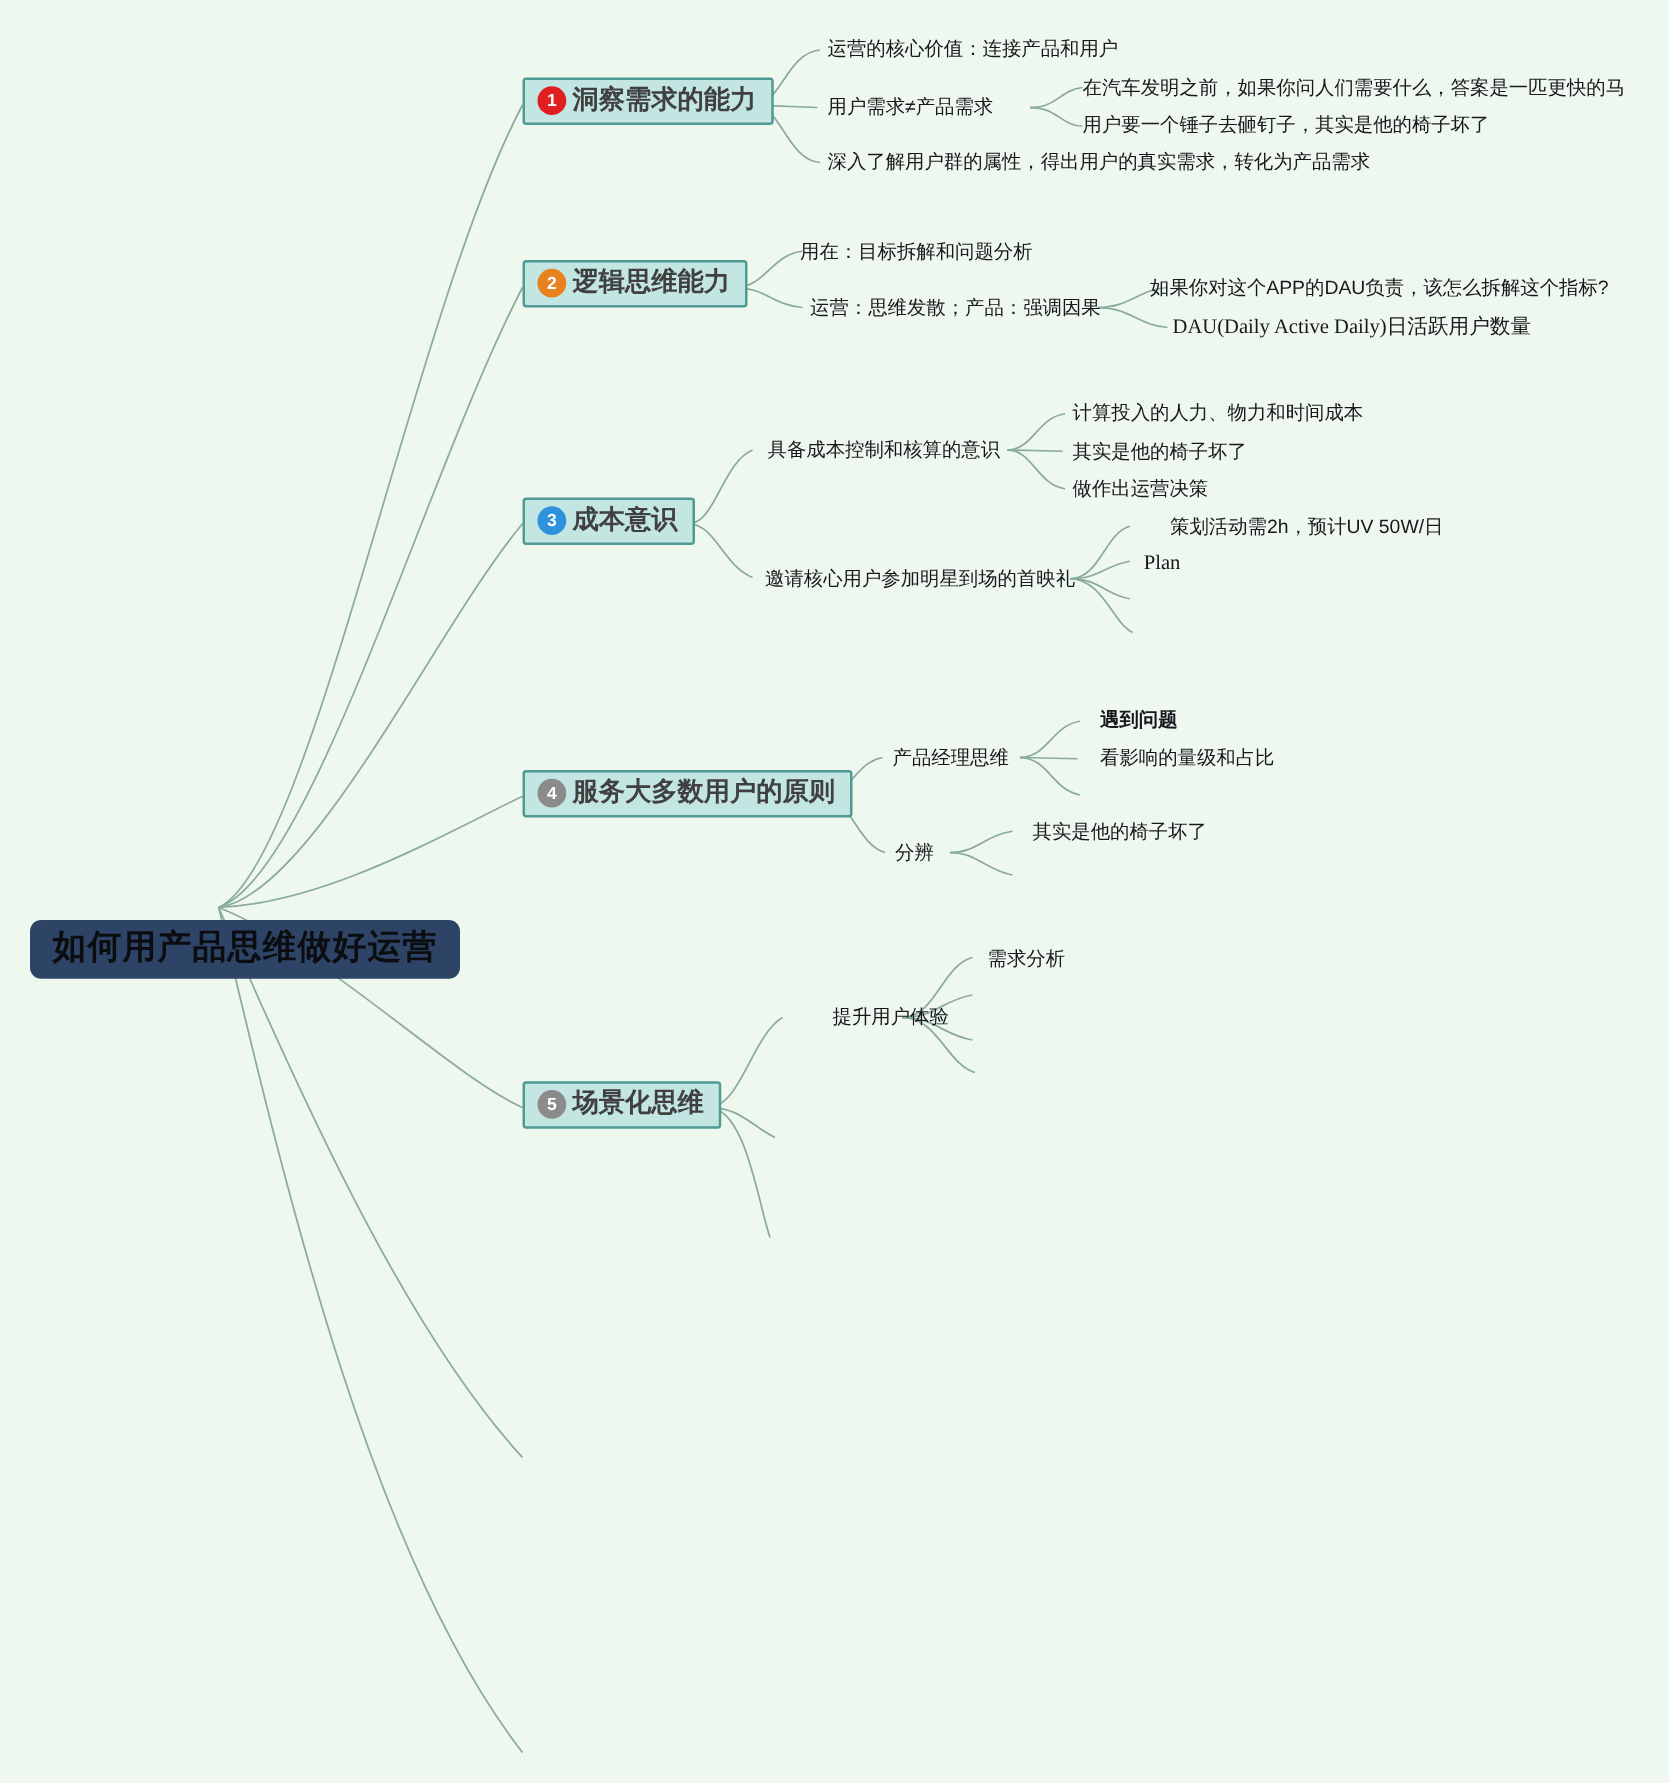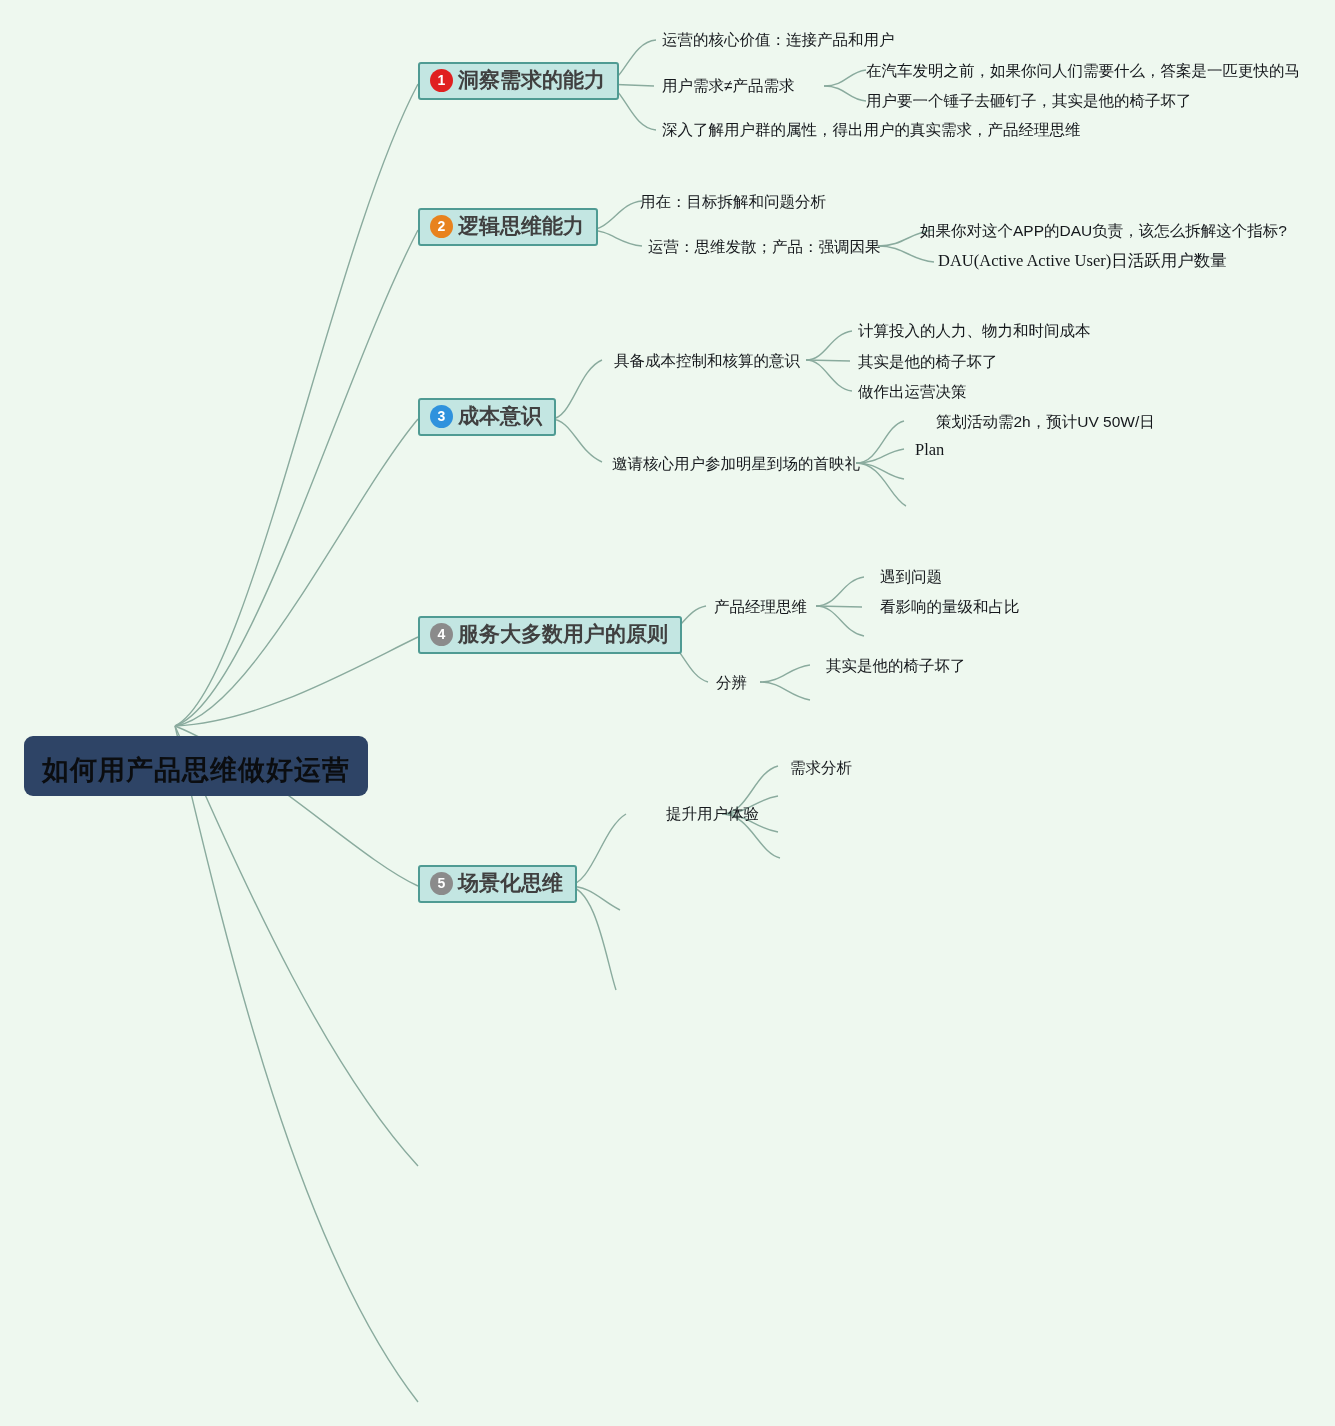--- a/index.html
+++ b/index.html
@@ -16,21 +16,21 @@
 
   
   .root-node{
     position:absolute;
     background:#2e4466;
     border-radius:9px;
     color:#0b0d10;
     font-size:27px;
     font-weight:700;
     letter-spacing:1px;
-    padding:20px 18px 12px 18px;
+    padding:7px 18px 12px 18px;
     white-space:nowrap;
     line-height:1.05;
   }
 
   
   .branch-node{
     position:absolute;
     background:#c3e6e2;
     border:2px solid #4f9b93;
     border-radius:3px;
@@ -131,33 +131,33 @@
     <span class="btext">洞察需求的能力</span>
   </div>
 
   <div class="tnode l2" style="left:662px;top:31px;">运营的核心价值：连接产品和用户</div>
 
   <div class="tnode l2" style="left:662px;top:77px;">用户需求≠产品需求</div>
 
   <div class="tnode l3" style="left:866px;top:62px;">在汽车发明之前，如果你问人们需要什么，答案是一匹更快的马</div>
   <div class="tnode l3" style="left:866px;top:92px;">用户要一个锤子去砸钉子，其实是他的椅子坏了</div>
 
-  <div class="tnode l2" style="left:662px;top:121px;">深入了解用户群的属性，得出用户的真实需求，产品经理思维</div>
+  <div class="tnode l2" style="left:662px;top:121px;">深入了解用户群的属性，得出用户的真实需求，转化为产品需求</div>
 
   <div class="branch-node" style="left:418px;top:208px;">
     <span class="badge" style="background:#e8821e;">2</span>
     <span class="btext">逻辑思维能力</span>
   </div>
 
   <div class="tnode l2" style="left:640px;top:193px;">用在：目标拆解和问题分析</div>
 
   <div class="tnode l2" style="left:648px;top:238px;">运营：思维发散；产品：强调因果</div>
 
   <div class="tnode l3" style="left:920px;top:222px;text-align:center;">如果你对这个APP的DAU负责，该怎么拆解这个指标?</div>
-  <div class="tnode l3 serif" style="left:938px;top:252px;">DAU(Active Active User)日活跃用户数量</div>
+  <div class="tnode l3 serif" style="left:938px;top:252px;">DAU(Daily Active Daily)日活跃用户数量</div>
 
   <div class="branch-node" style="left:418px;top:398px;">
     <span class="badge" style="background:#2f92dd;">3</span>
     <span class="btext">成本意识</span>
   </div>
 
   <div class="tnode l2" style="left:614px;top:352px;">具备成本控制和核算的意识</div>
 
   <div class="tnode l3" style="left:858px;top:322px;">计算投入的人力、物力和时间成本</div>
   <div class="tnode l3" style="left:858px;top:353px;">其实是他的椅子坏了</div>
@@ -170,21 +170,21 @@
   <div class="tnode l3" style="left:912px;top:471px;"></div>
   <div class="tnode l3" style="left:912px;top:499px;"></div>
 
   <div class="branch-node" style="left:418px;top:616px;">
     <span class="badge" style="background:#8b8b8b;">4</span>
     <span class="btext">服务大多数用户的原则</span>
   </div>
 
   <div class="tnode l2" style="left:714px;top:598px;">产品经理思维</div>
 
-  <div class="tnode l3" style="left:880px;top:568px;">遇到问题</div>
+  <div class="tnode l3" style="left:880px;top:568px;font-weight:bold;">遇到问题</div>
   <div class="tnode l3" style="left:880px;top:598px;">看影响的量级和占比</div>
   <div class="tnode l3" style="left:880px;top:628px;"></div>
 
   <div class="tnode l2" style="left:716px;top:674px;">分辨</div>
 
   <div class="tnode l3" style="left:826px;top:657px;">其实是他的椅子坏了</div>
   <div class="tnode l3" style="left:826px;top:692px;"></div>
 
   <div class="branch-node" style="left:418px;top:865px;">
     <span class="badge" style="background:#8b8b8b;">5</span>

